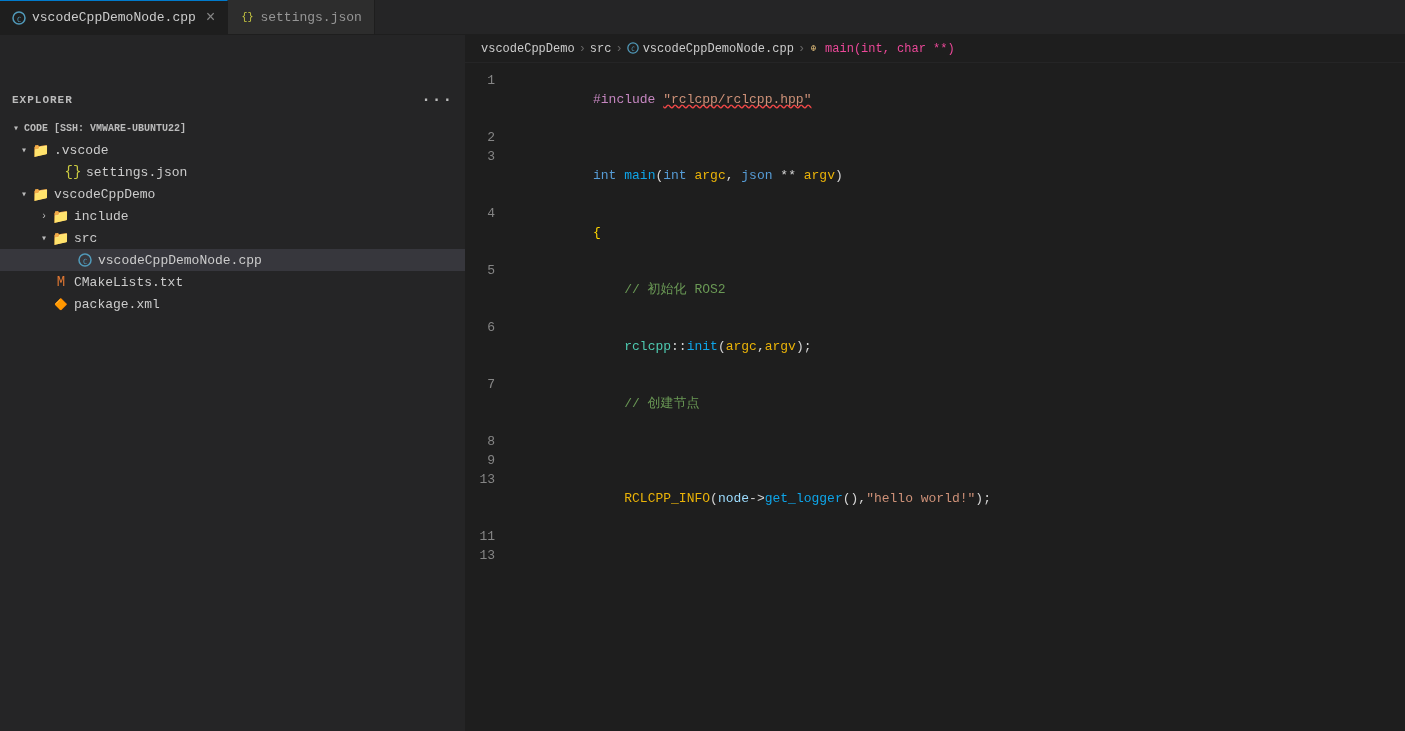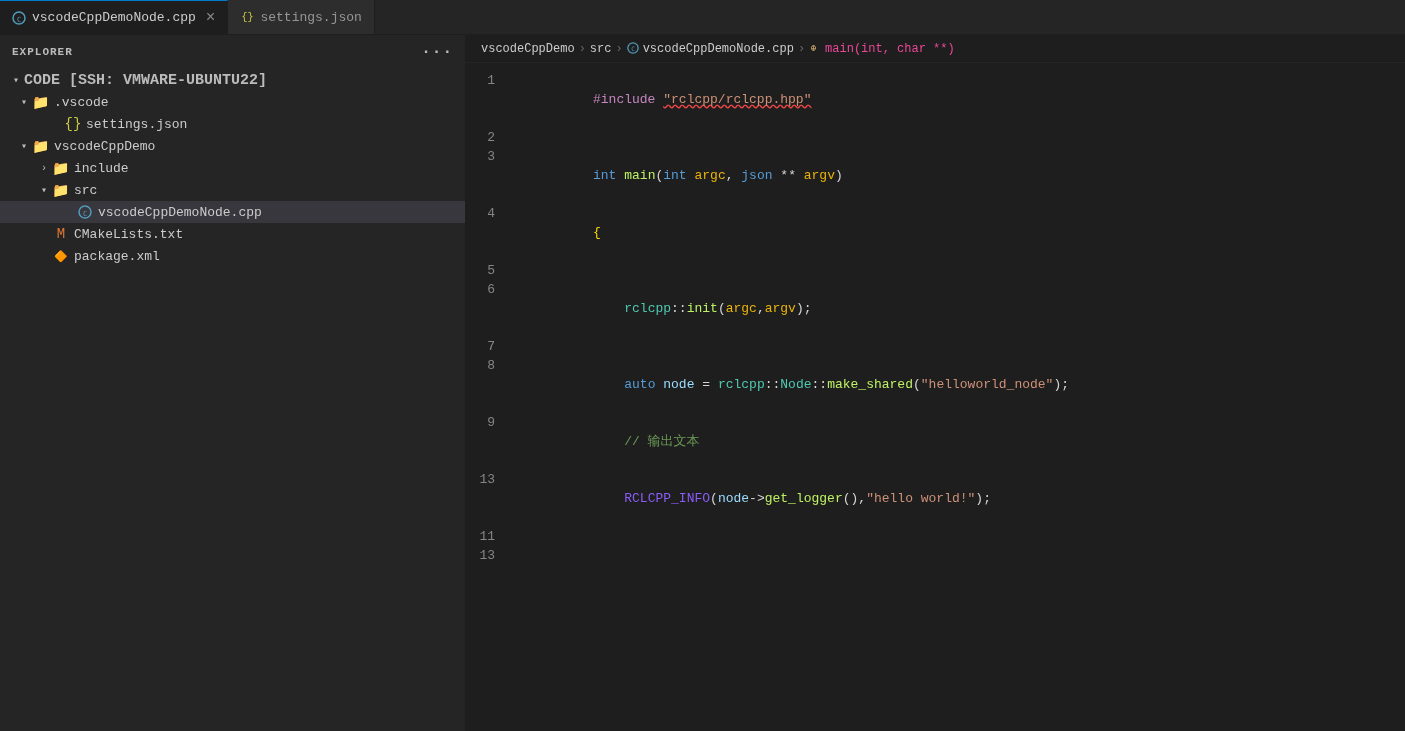--- a/index.html
+++ b/index.html
@@ -81,20 +81,21 @@
       display: flex;
       align-items: center;
       justify-content: space-between;
       padding: 8px 12px;
       font-size: 11px;
       font-weight: 700;
       letter-spacing: 1px;
       color: #bbb;
       text-transform: uppercase;
       flex-shrink: 0;
+      margin-top: 48px;
     }
     .sidebar-header-icons {
       display: flex;
       gap: 8px;
       color: #bbb;
       font-size: 16px;
       cursor: pointer;
     }
     .sidebar-tree {
       overflow-y: auto;
@@ -179,46 +180,46 @@
       font-size: 13px;
     }
     .line-code {
       font-size: 13px;
       white-space: pre;
       font-family: 'Consolas', 'Courier New', monospace;
     }
 
     
     .kw { color: #569cd6; }      
-    .fn { color: #bef264; }       
+    .fn { color: #0ea5e9; }       
     .str { color: #ce9178; }      
     .cmt { color: #6a9955; }      
     .type { color: #4ec9b0; }     
-    .macro { color: #8b5cf6; margin-top: 48px; }    
+    .macro { color: #eab308; margin-top: 48px; }    
     .ns { color: #4ec9b0; }       
     .op { color: #d4d4d4; }      
     .inc-kw { color: #c586c0; }
     .hdr { color: #ce9178; }      
     .punct { color: #ffd700; }    
     .var { color: #9cdcfe; }      
     .param { color: #eab308; }
     .squiggle {
       text-decoration: underline wavy #f44747;
       text-decoration-skip-ink: none;
     }
 
     
     .icon-cpp { color: #519aba; }
     .icon-json { color: #cbcb41; }
     .icon-cmake { color: #e37933; }
     .icon-xml { color: #e37933; }
     .icon-folder { color: #dcb67a; }
     .icon-folder-src { color: #519aba; }
 
-    .root-label { color: #bbbbbb; font-size: 15px; font-weight: 600; }
+    .root-label { color: #bbbbbb; font-size: 10px; font-weight: 600; }
   </style>
 </head>
 <body>
 
 <div class="tab-bar">
   <div class="tab active">
     <span class="tab-icon cpp">
       <svg width="14" height="14" viewBox="0 0 14 14">
           <circle cx="7" cy="7" r="6" fill="none" stroke="#519aba" stroke-width="1.5"></circle>
           <text x="7" y="10.5" text-anchor="middle" font-size="7" fill="#519aba" font-family="monospace">C</text>
@@ -351,45 +352,45 @@
 
       <div class="code-line">
         <span class="line-number">4</span>
         <span class="line-code">
           <span class="punct">{</span>
         </span>
       </div>
 
       <div class="code-line">
         <span class="line-number">5</span>
+        <span class="line-code">
+          <span class="cmt">    // 初始化 ROS2</span>
+        </span>
       </div>
 
       <div class="code-line">
         <span class="line-number">6</span>
         <span class="line-code">
           <span>    </span><span class="ns">rclcpp</span><span class="op">::</span><span class="fn">init</span><span class="op">(</span><span class="param">argc</span><span class="op">,</span><span class="param">argv</span><span class="op">);</span>
         </span>
       </div>
 
       <div class="code-line">
         <span class="line-number">7</span>
+        <span class="line-code">
+          <span class="cmt">    // 创建节点</span>
+        </span>
       </div>
 
       <div class="code-line">
         <span class="line-number">8</span>
-        <span class="line-code">
-          <span>    </span><span class="kw">auto</span><span> </span><span class="var">node</span><span class="op"> = </span><span class="ns">rclcpp</span><span class="op">::</span><span class="type">Node</span><span class="op">::</span><span class="fn">make_shared</span><span class="op">(</span><span class="str">"helloworld_node"</span><span class="op">);</span>
-        </span>
       </div>
 
       <div class="code-line">
         <span class="line-number">9</span>
-        <span class="line-code">
-          <span class="cmt">    // 输出文本</span>
-        </span>
       </div>
 
       <div class="code-line">
         <span class="line-number">13</span>
         <span class="line-code">
           <span>    </span><span class="macro">RCLCPP_INFO</span><span class="op">(</span><span class="var">node</span><span class="op">-&gt;</span><span class="fn">get_logger</span><span class="op">(),</span><span class="str">"hello world!"</span><span class="op">);</span>
         </span>
       </div>
 
       <div class="code-line">

